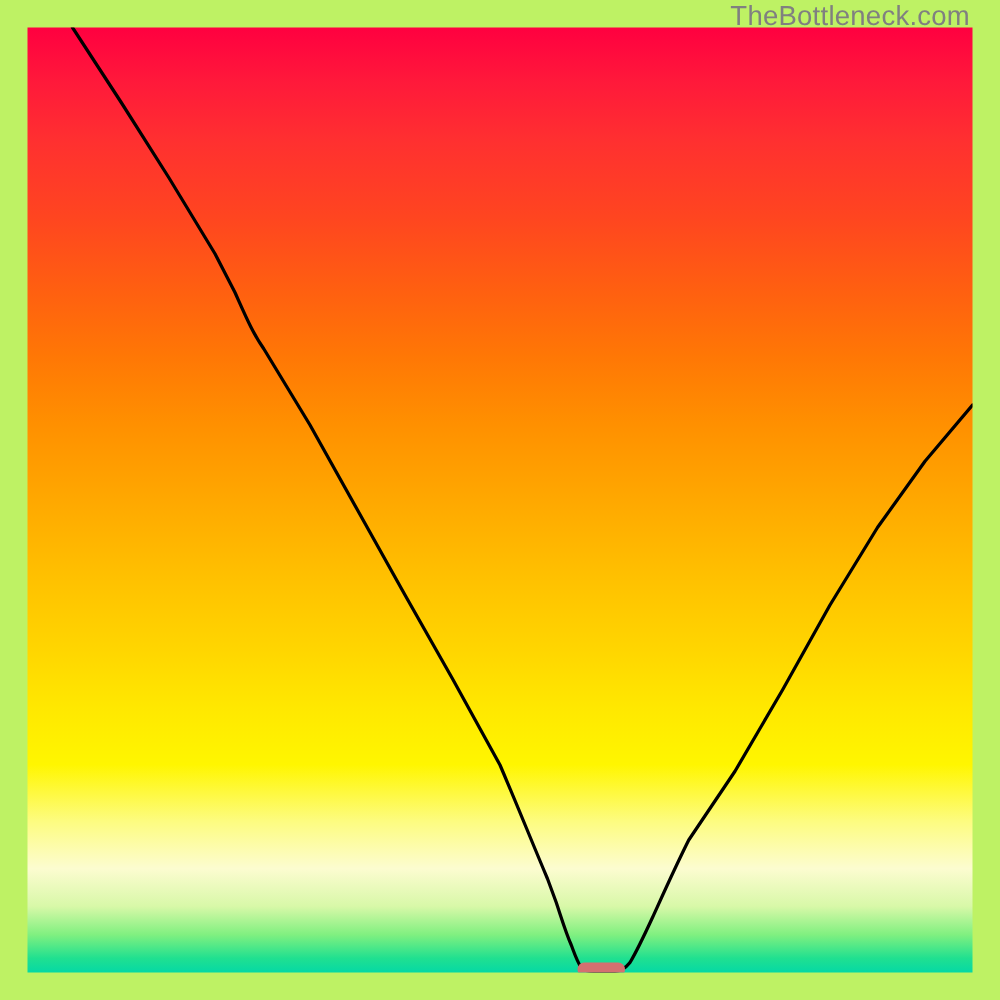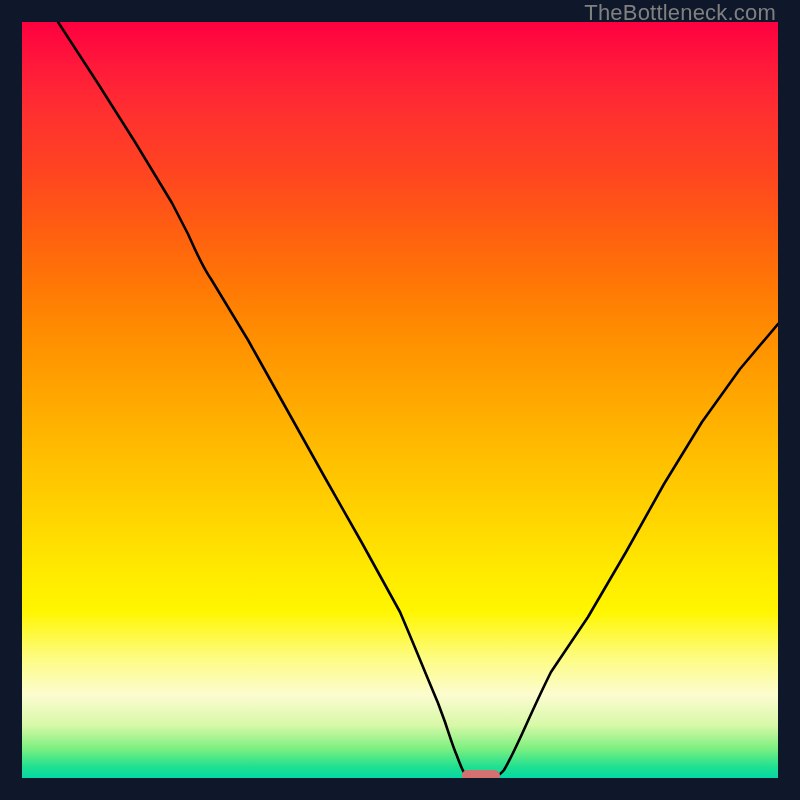--- a/index.html
+++ b/index.html
@@ -8,21 +8,21 @@
     width: 800px;
     height: 800px;
     background: #000;
     overflow: hidden;
     font-family: Arial, Helvetica, sans-serif;
   }
   .frame {
     position: relative;
     width: 800px;
     height: 800px;
-    background: #0f172a;
+    background: #bef264;
   }
   .plot {
     position: absolute;
     left: 22px;
     top: 22px;
     width: 756px;
     height: 756px;
     background: linear-gradient(to bottom,
       #ff0040 0%,
       #ff1a3a 6%,

